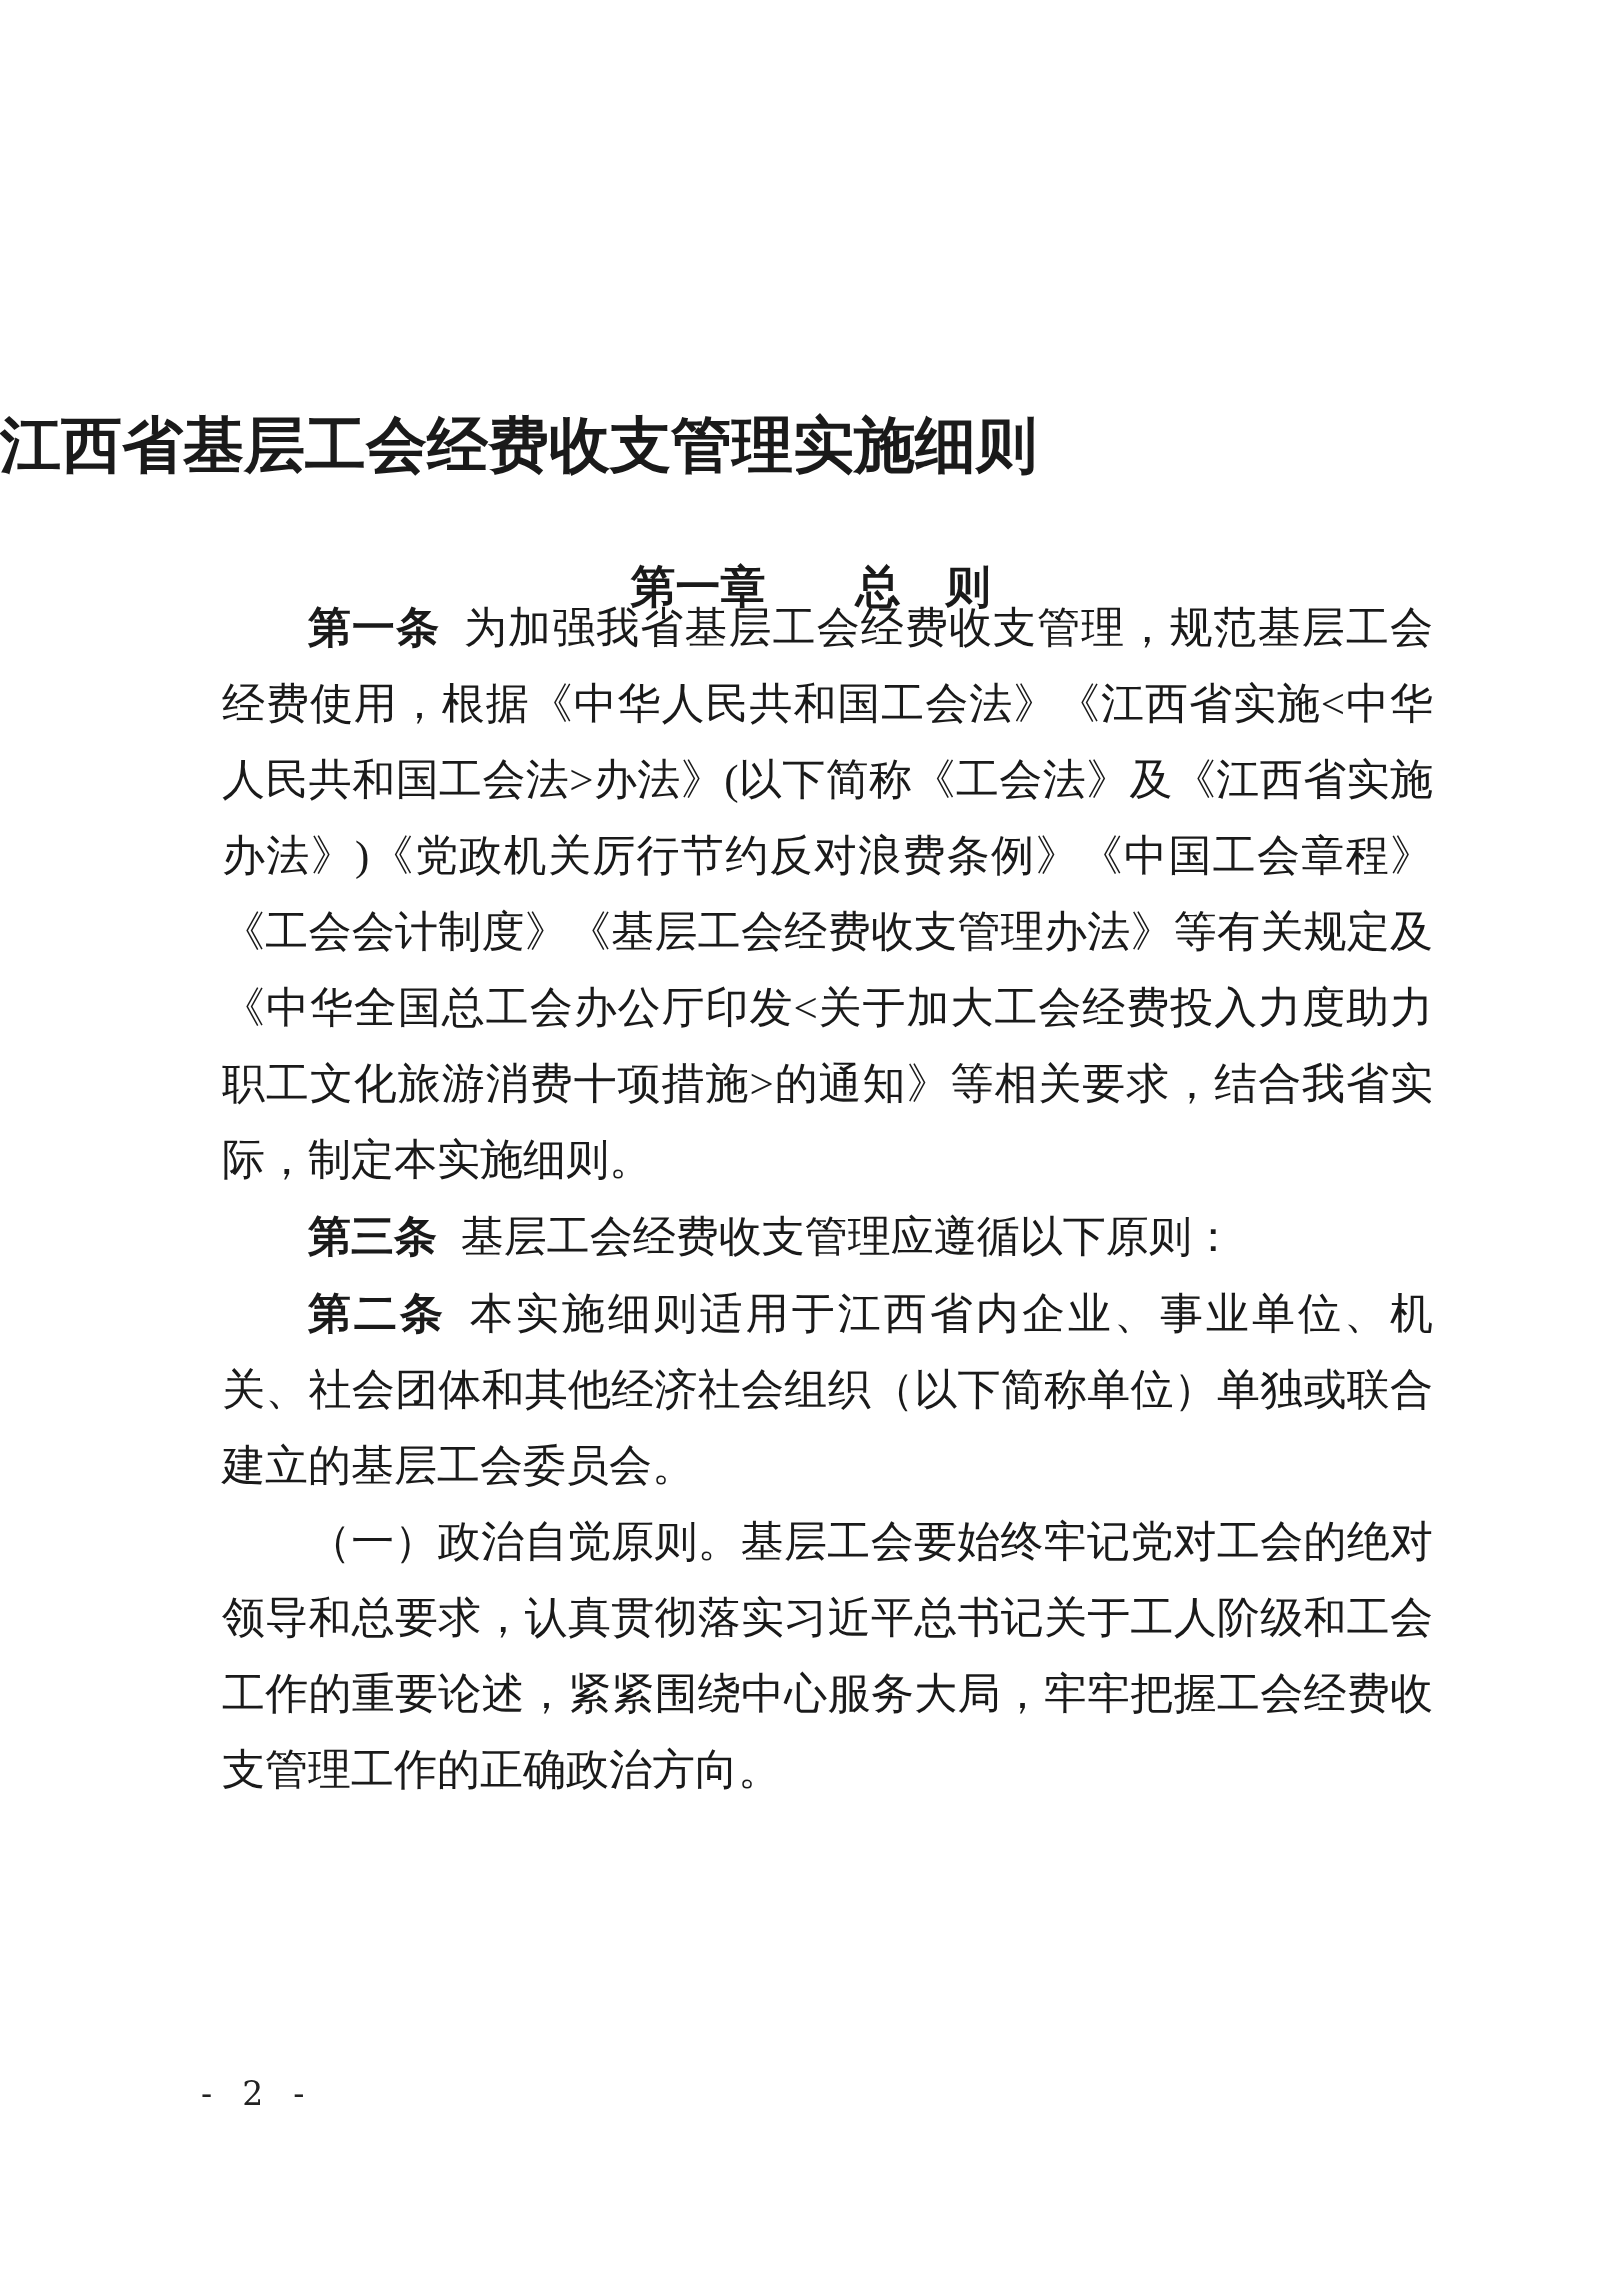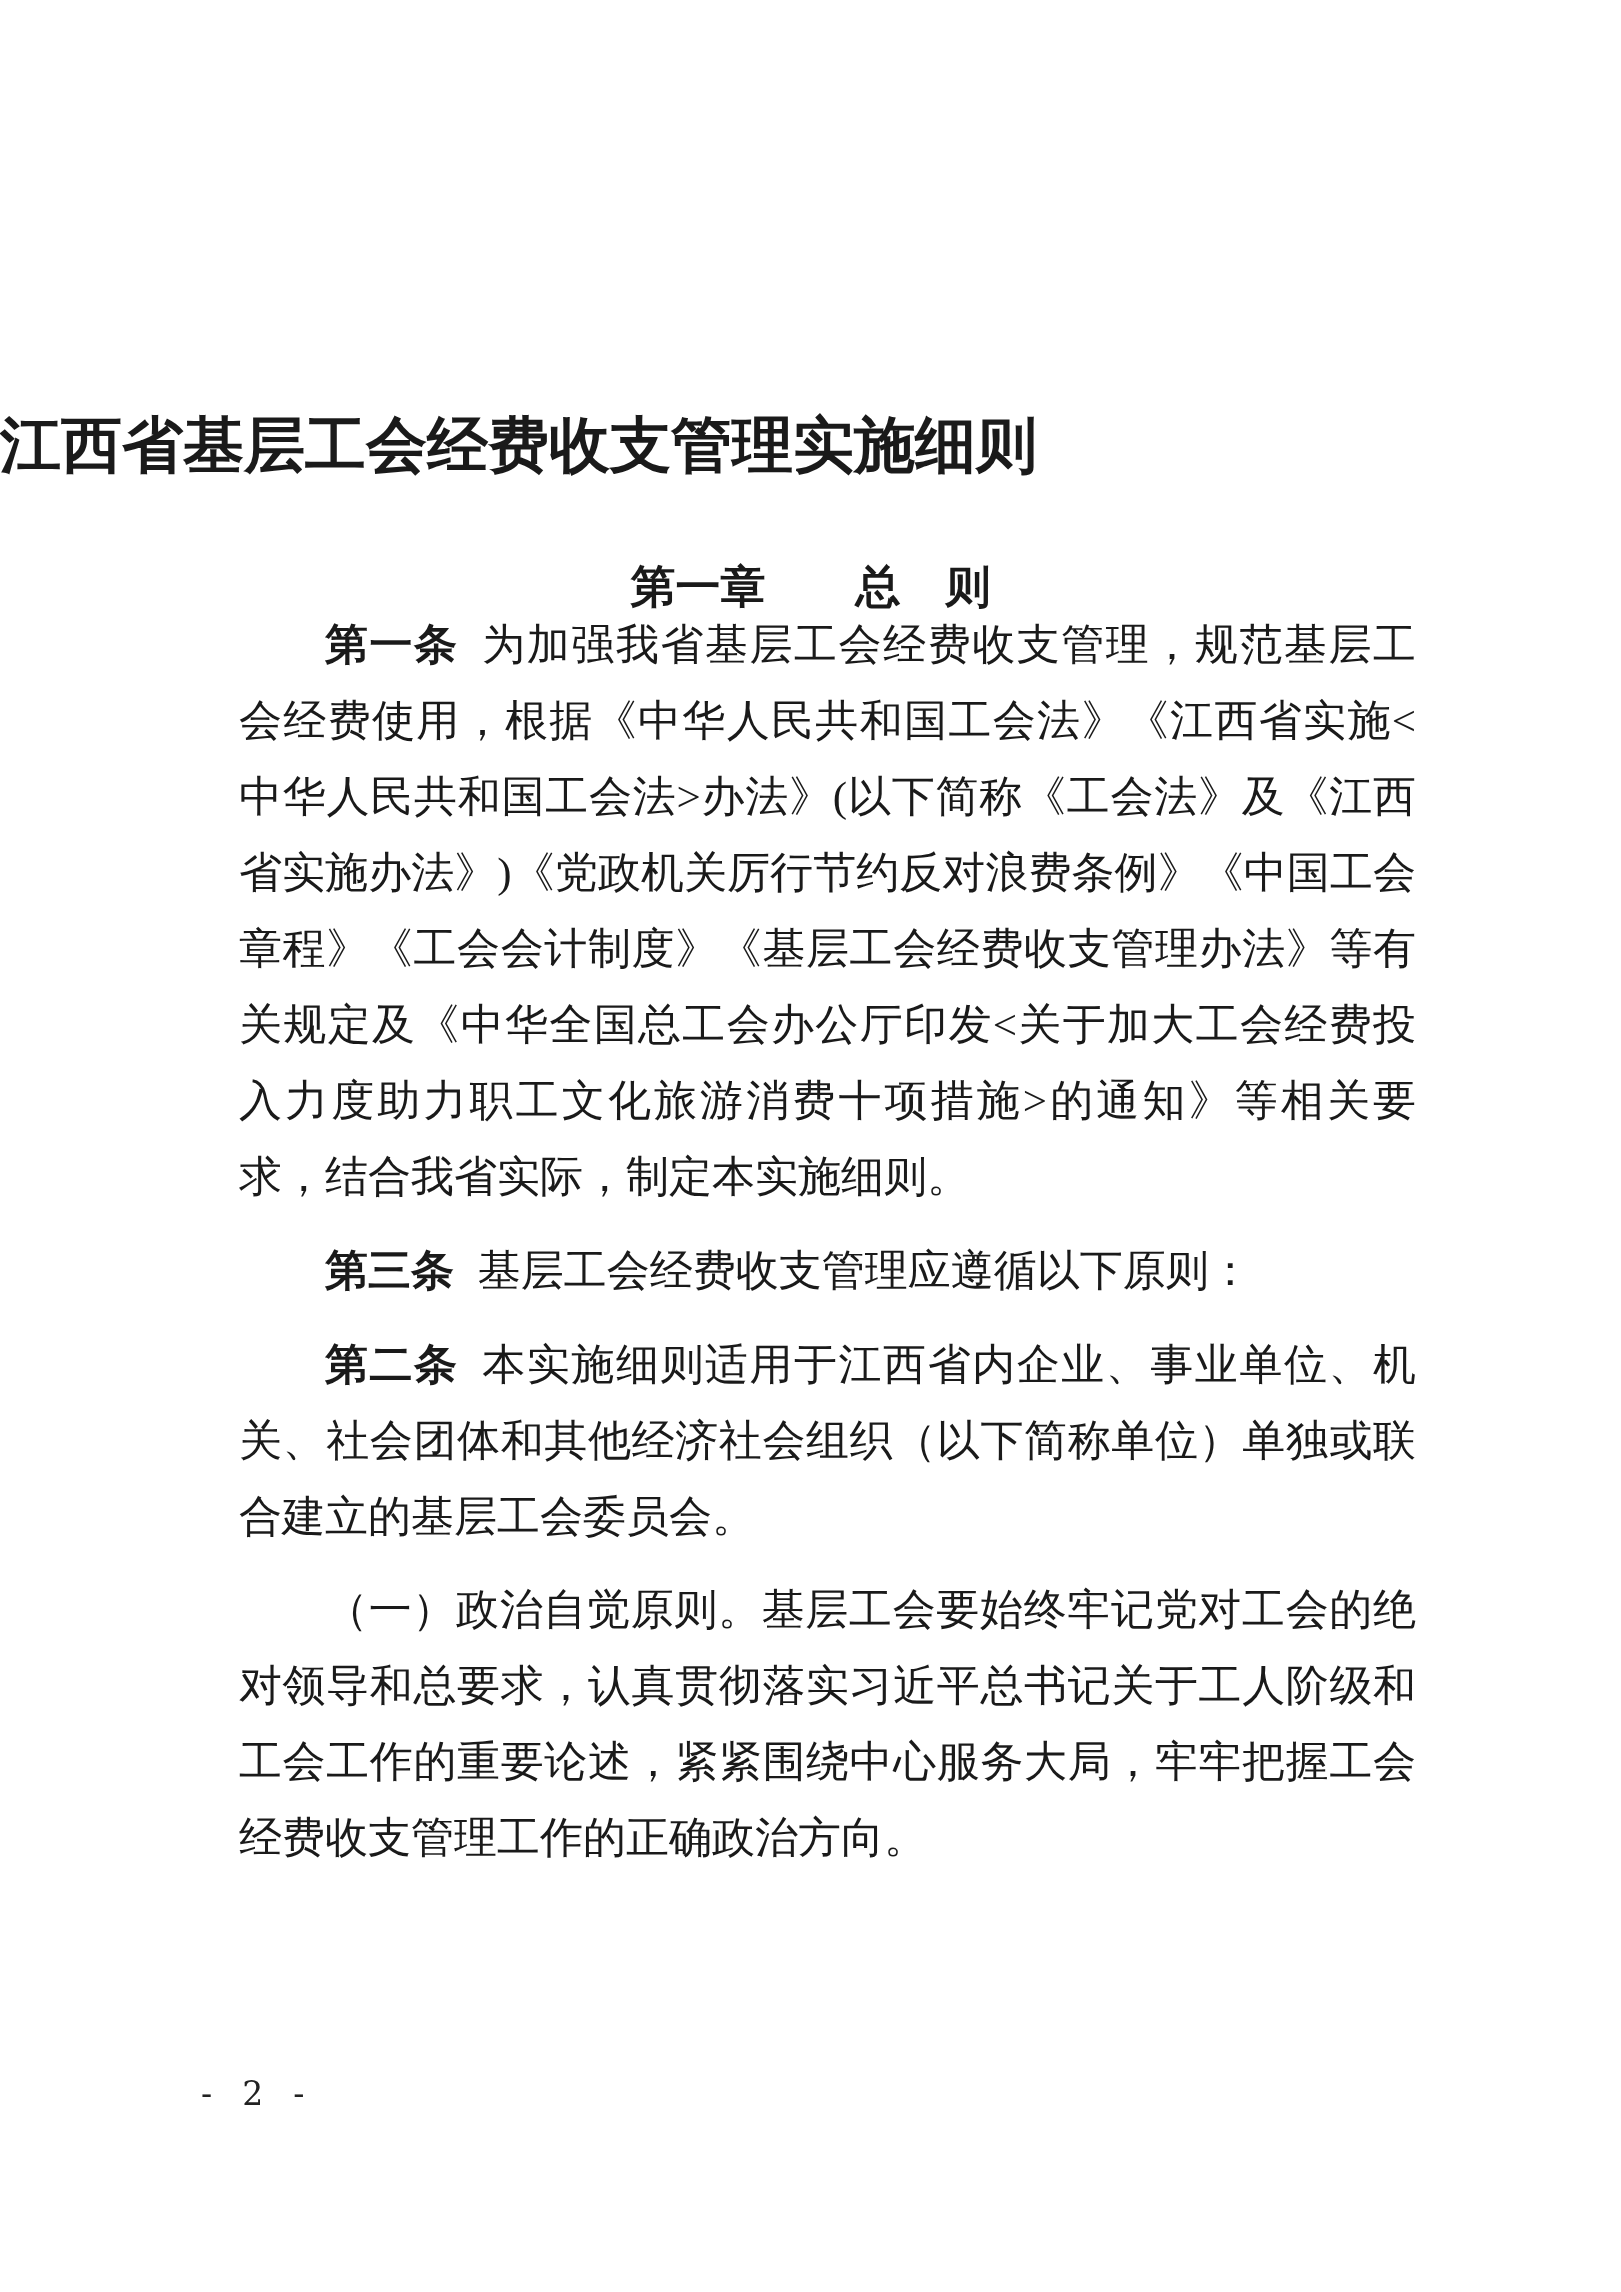--- a/index.html
+++ b/index.html
@@ -45,21 +45,21 @@
     top: 589px;
     left: 222px;
     width: 1211px;
     font-family: "Liberation Serif", serif;
     font-size: 43px;
     line-height: 76px;
     text-align: justify;
     text-justify: inter-character;
   }
   .para {
-    margin: 17px;
+    margin: 0;
     padding: 0;
     text-indent: 2em;
   }
   .art {
     font-family: "Liberation Sans", sans-serif;
     font-weight: 700;
     padding-right: 0.55em;
   }
   .page-number {
     position: absolute;

